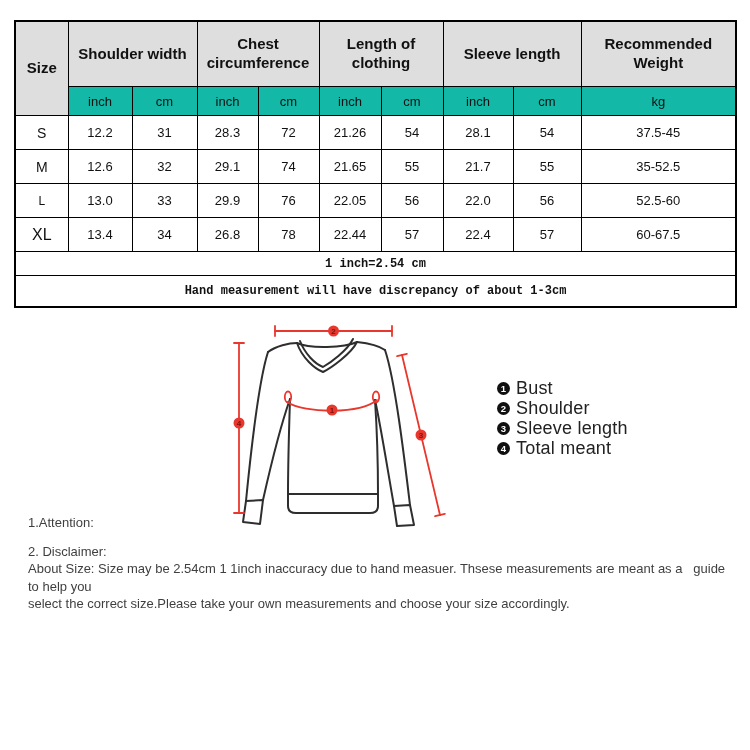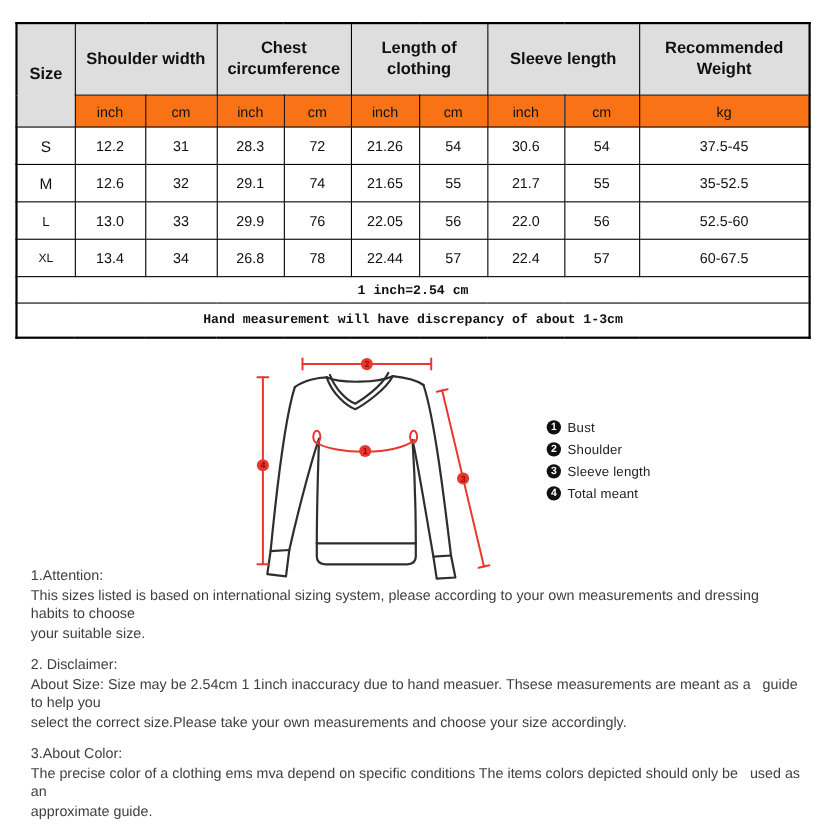--- a/index.html
+++ b/index.html
@@ -13,43 +13,43 @@
     border:2px solid #000;
   }
   .size-table th, .size-table td {
     border:1px solid #000; text-align:center; vertical-align:middle;
     color:#111; padding:0; overflow:hidden;
   }
   .size-table thead th.main {
     background:#dedede; font-weight:bold; font-size:15px; line-height:1.25; height:64px;
   }
   .size-table thead tr.units-row th {
-    background:#f97316; font-weight:normal; font-size:13px; height:28px;
+    background:#14b8a6; font-weight:normal; font-size:13px; height:28px;
   }
   .size-table tbody tr.data-row td { font-size:13px; height:33px;margin-left:33px; }
   .size-table tbody tr.data-row th { font-weight:normal; font-size:14px; background:#fff; }
   .size-table tbody tr.data-row:nth-child(3) th { font-size:12px; }
-  .size-table tbody tr.data-row:nth-child(4) th { font-size:11px; }
+  .size-table tbody tr.data-row:nth-child(4) th { font-size:16px; }
   .size-table tr.note-row td {
     font-family:"Liberation Mono", monospace; font-weight:bold; font-size:12px;
   }
   .size-table tr.note-row.n1 td { height:23px; }
   .size-table tr.note-row.n2 td { height:30px; }
 
   
   .diagram-svg { position:absolute; left:210px; top:310px; width:390px; height:220px; }
 
   .legend { position:absolute; left:497px; top:379px; }
   .legend-item { display:flex; align-items:center; height:19px; margin-bottom:1px; }
   .legend-num {
     display:inline-block; width:13px; height:13px; border-radius:50%;
     background:#101010; color:#fff; font-size:9.5px; font-weight:bold;
     line-height:13px; text-align:center; margin-right:6px; flex:0 0 13px;
   }
-  .legend-label { font-size:12px; color:#222; letter-spacing:0.2px; }
+  .legend-label { font-size:18px; color:#222; letter-spacing:0.2px; }
 
   
   .sections { position:absolute; left:28px; top:514px; width:706px; color:#3f3f3f; }
   .section { margin:0 0 11px 0; }
   .section-heading { font-size:13px; line-height:17.5px; font-weight:normal; margin:0; }
   .section-body { font-size:13px; line-height:17.5px; margin:0; white-space:pre-wrap; }
 </style>
 </head>
 <body>
 
@@ -91,21 +91,21 @@
     </thead>
     <tbody>
       <tr class="data-row">
         <th>S</th>
         <td>12.2</td>
         <td>31</td>
         <td>28.3</td>
         <td>72</td>
         <td>21.26</td>
         <td>54</td>
-        <td>30.6</td>
+        <td>28.1</td>
         <td>54</td>
         <td>37.5-45</td>
       </tr>
       <tr class="data-row">
         <th>M</th>
         <td>12.6</td>
         <td>32</td>
         <td>29.1</td>
         <td>74</td>
         <td>21.65</td>
@@ -217,29 +217,22 @@
     </div>
     <div class="legend-item">
       <span class="legend-num">4</span>
       <span class="legend-label">Total meant</span>
     </div>
   </div>
 
   <div class="sections">
     <div class="section s1">
       <div class="section-heading">1.Attention:</div>
-      <div class="section-body">This sizes listed is based on international sizing system, please according to your own measurements and dressing   habits to choose
-your suitable size.</div>
     </div>
     <div class="section s2">
       <div class="section-heading">2. Disclaimer:</div>
       <div class="section-body">About Size: Size may be 2.54cm 1 1inch inaccuracy due to hand measuer. Thsese measurements are meant as a   guide to help you
 select the correct size.Please take your own measurements and choose your size accordingly.</div>
     </div>
-    <div class="section s3">
-      <div class="section-heading">3.About Color:</div>
-      <div class="section-body">The precise color of a clothing ems mva depend on specific conditions The items colors depicted should only be   used as an
-approximate guide.</div>
-    </div>
 
   </div>
 
 </div>
 
 </body></html>

